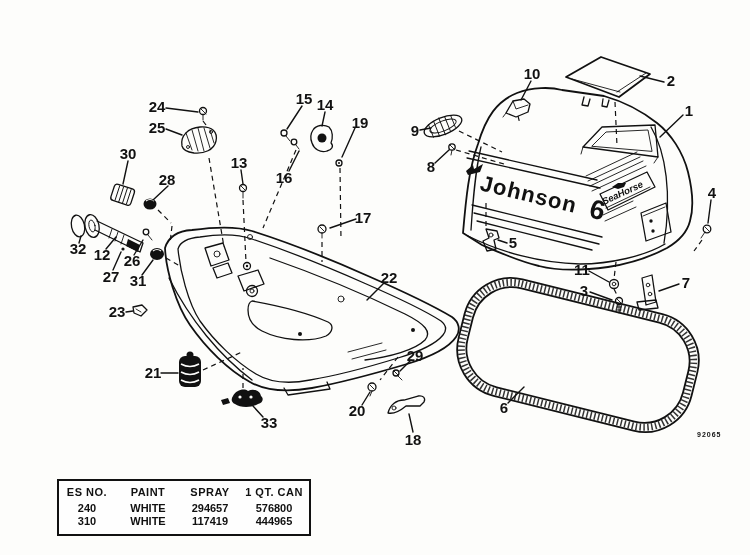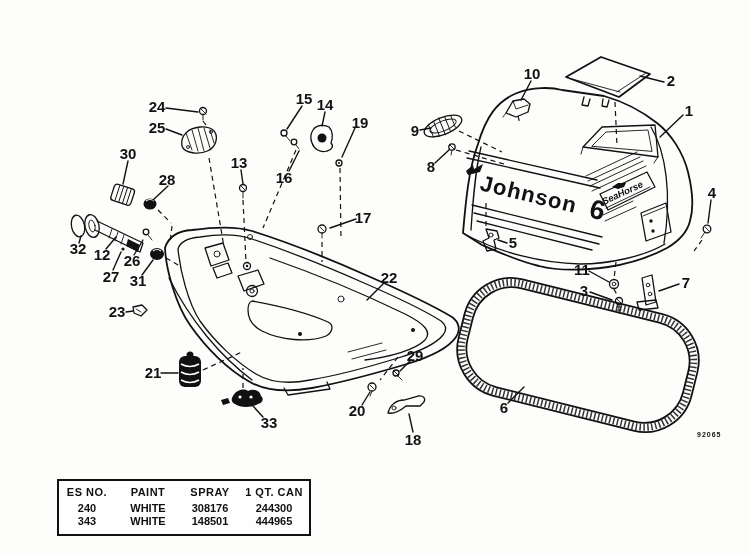--- a/index.html
+++ b/index.html
@@ -327,25 +327,25 @@
   <div class="paint-table">
     <div class="pt-row hdr">
       <span>ES NO.</span>
       <span>PAINT</span>
       <span>SPRAY</span>
       <span>1 QT. CAN</span>
     </div>
     <div class="pt-row">
       <span>240</span>
       <span>WHITE</span>
-      <span>308176</span>
-      <span>244300</span>
+      <span>294657</span>
+      <span>576800</span>
     </div>
     <div class="pt-row">
-      <span>343</span>
+      <span>310</span>
       <span>WHITE</span>
-      <span>148501</span>
+      <span>117419</span>
       <span>444965</span>
     </div>
   </div>
 
   <div class="drawing-code">92065</div>
 </div>
 
 </body></html>

